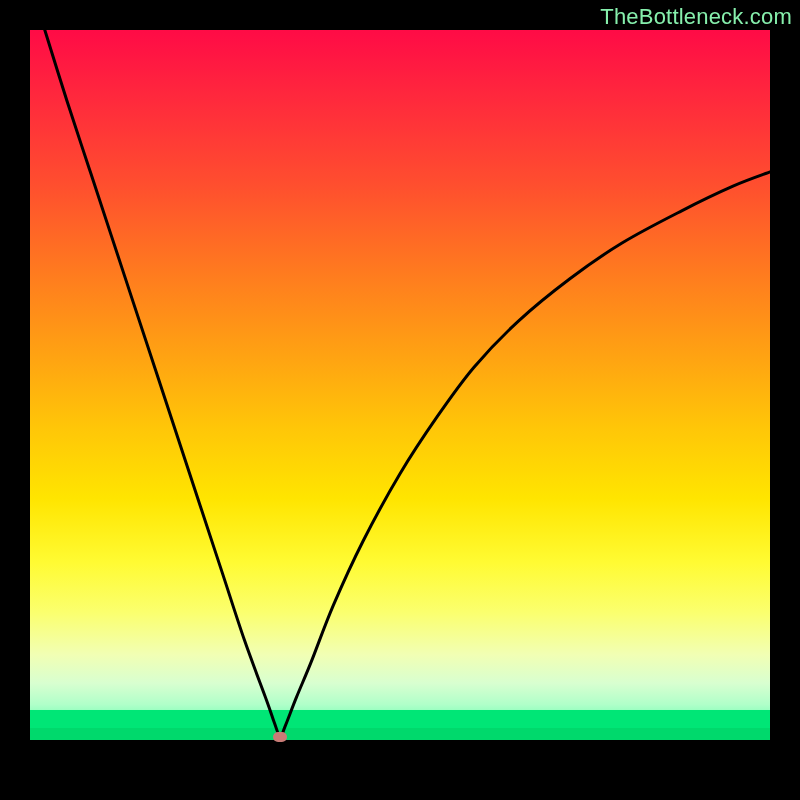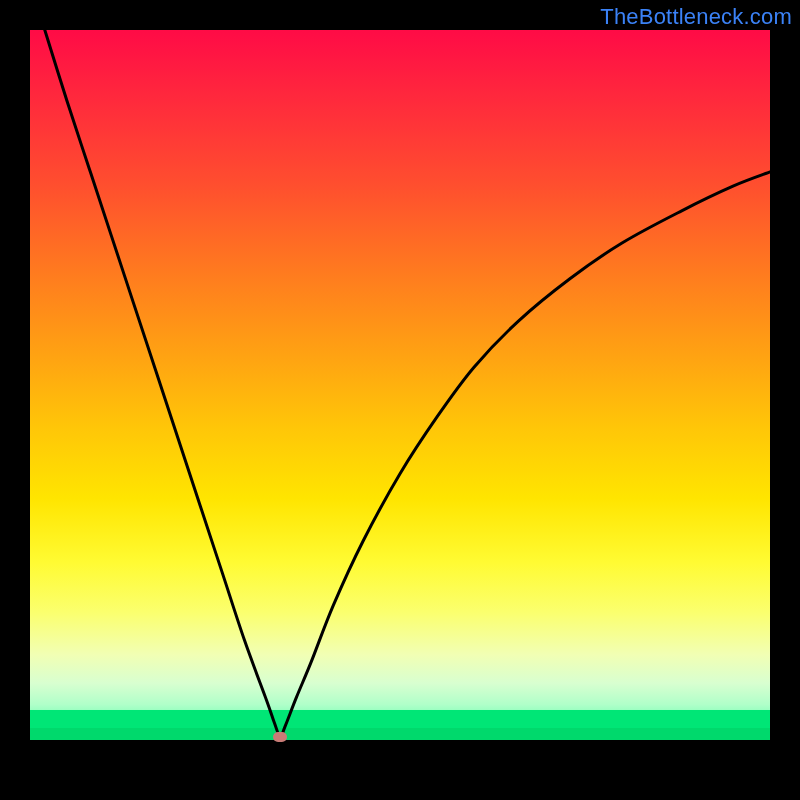--- a/index.html
+++ b/index.html
@@ -68,21 +68,21 @@
     position: absolute;
     width: 14px;
     height: 10px;
     background: #c97b76;
     border-radius: 5px;
   }
   .watermark {
     position: absolute;
     top: 4px;
     right: 8px;
-    color: #3b82f6;
+    color: #86efac;
     font-size: 22px;
     font-weight: 500;
     letter-spacing: 0.2px;
   }
 </style>
 </head>
 <body>
 
 <div class="frame">
   <div class="gradient"></div>

